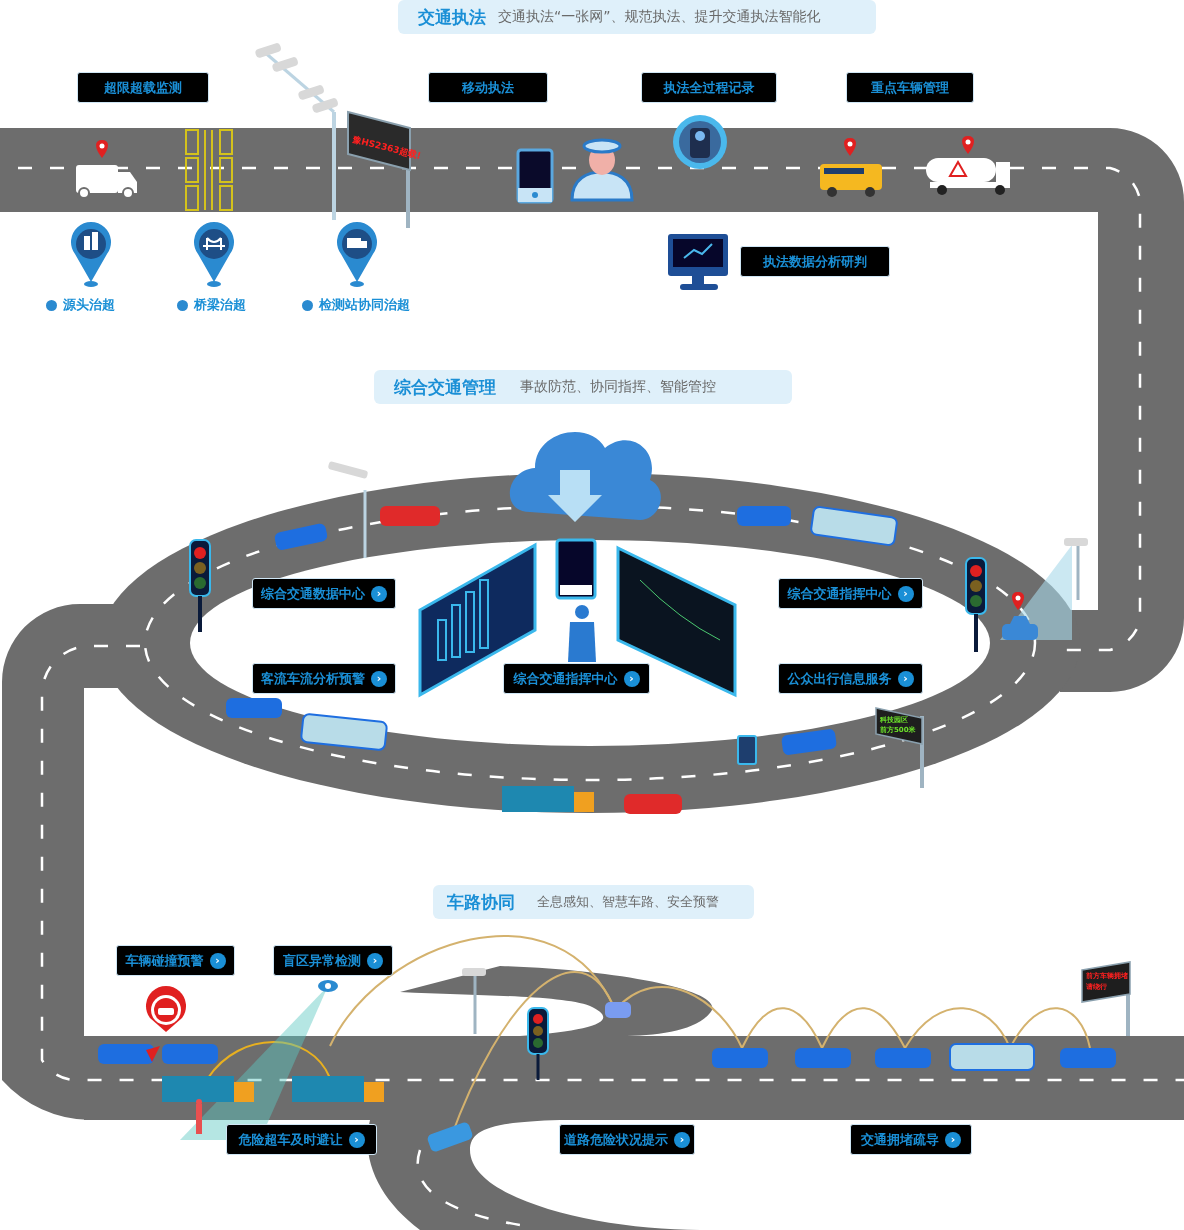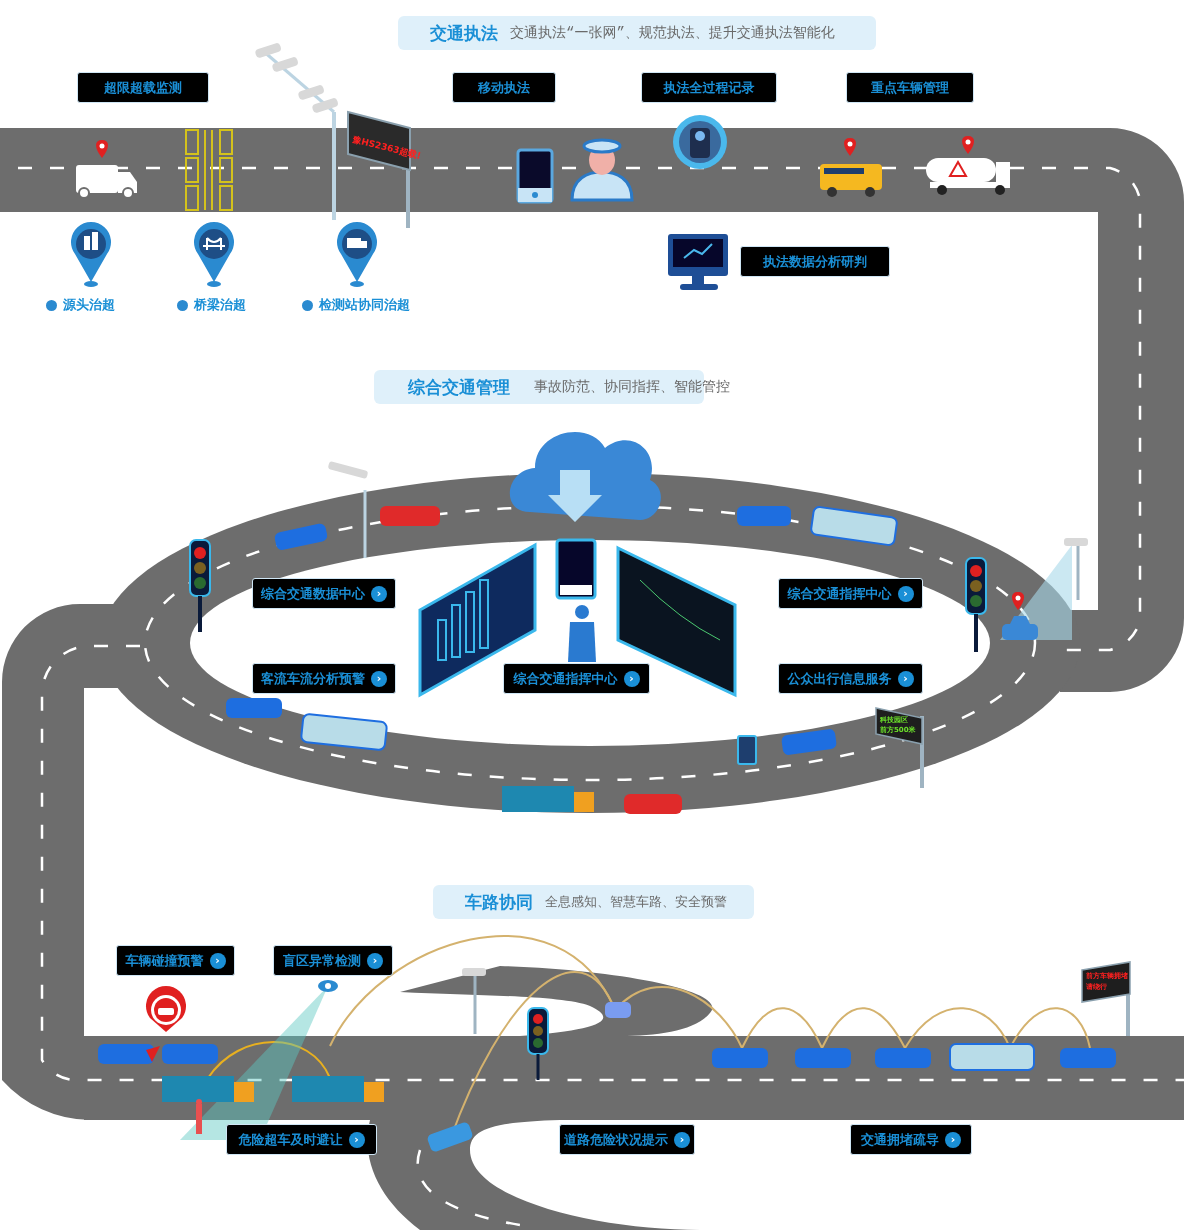--- a/index.html
+++ b/index.html
@@ -276,37 +276,37 @@
     <rect x="1060" y="1048" width="56" height="20" rx="6" fill="#1e6ee0"></rect>
   </g>
   <g>
     <line x1="1128" y1="978" x2="1128" y2="1036" stroke="#9fb4c2" stroke-width="4"></line>
     <polygon points="1082,970 1130,962 1130,994 1082,1002" fill="#1e1e1e" stroke="#8aa0ae" stroke-width="1.5"></polygon>
     <text x="1086" y="978" font-size="7" fill="#ff2020" font-weight="bold">前方车辆拥堵</text>
     <text x="1086" y="989" font-size="7" fill="#ff2020" font-weight="bold">请绕行</text>
   </g>
 </svg>
 
-<div class="banner" style="left:398px;top:16px;width:478px;height:34px;padding-left:32px;box-sizing:border-box;font-family:Liberation Mono, monospace;">
+<div class="banner" style="left:398px;top:0;width:478px;height:34px;padding-left:20px;box-sizing:border-box;">
   <span class="t">交通执法</span>
   <span class="s">交通执法“一张网”、规范执法、提升交通执法智能化</span>
 </div>
-<div class="banner" style="left:374px;top:370px;width:330px;height:34px;padding-left:34px;box-sizing:border-box;">
+<div class="banner" style="left:374px;top:370px;width:418px;height:34px;padding-left:20px;box-sizing:border-box;">
   <span class="t">综合交通管理</span>
   <span class="s" style="margin-left:24px;">事故防范、协同指挥、智能管控</span>
 </div>
-<div class="banner" style="left:433px;top:885px;width:321px;height:34px;padding-left:32px;box-sizing:border-box;">
+<div class="banner" style="left:433px;top:885px;width:321px;height:34px;padding-left:14px;box-sizing:border-box;gap:10px;">
   <span class="t">车路协同</span>
   <span class="s" style="font-size:13px;">全息感知、智慧车路、安全预警</span>
 </div>
 
 <div class="label" style="left:77px;top:72px;width:132px;height:31px;">
     <span>超限超载监测</span>
   </div>
-<div class="label" style="left:452px;top:72px;width:104px;height:31px;">
+<div class="label" style="left:428px;top:72px;width:120px;height:31px;">
     <span>移动执法</span>
   </div>
 <div class="label" style="left:641px;top:72px;width:136px;height:31px;">
     <span>执法全过程记录</span>
   </div>
 <div class="label" style="left:846px;top:72px;width:128px;height:31px;">
     <span>重点车辆管理</span>
   </div>
 <div class="label" style="left:740px;top:246px;width:150px;height:31px;font-family:Liberation Serif, serif;">
     <span>执法数据分析研判</span>

